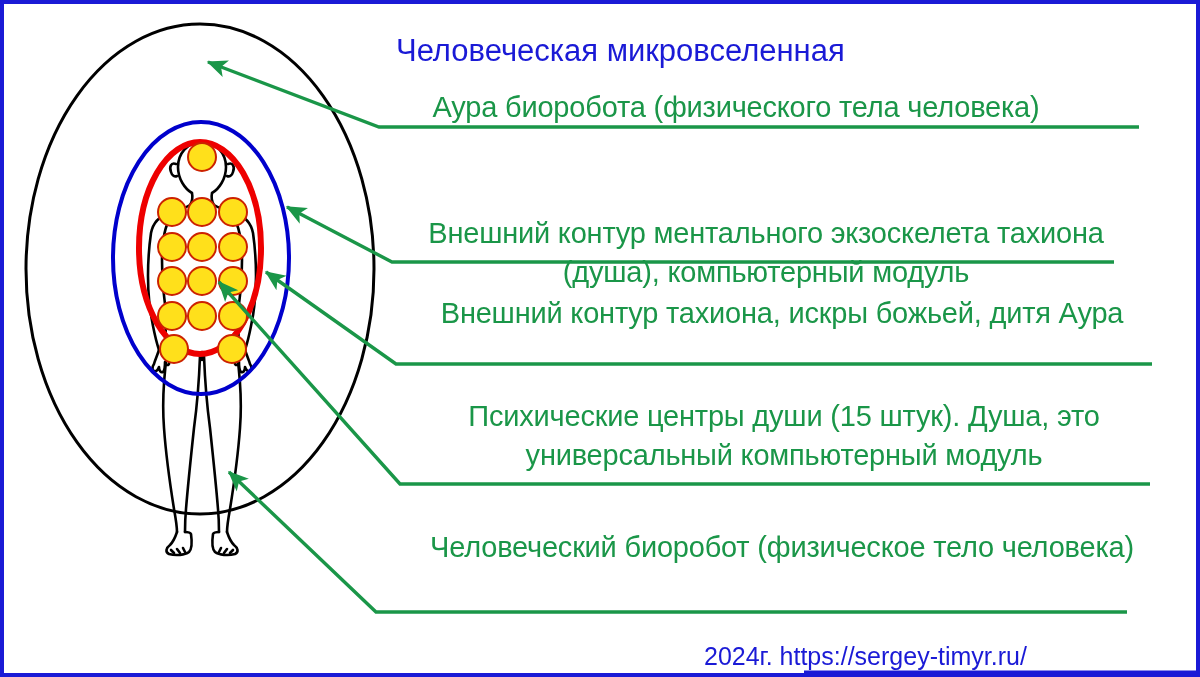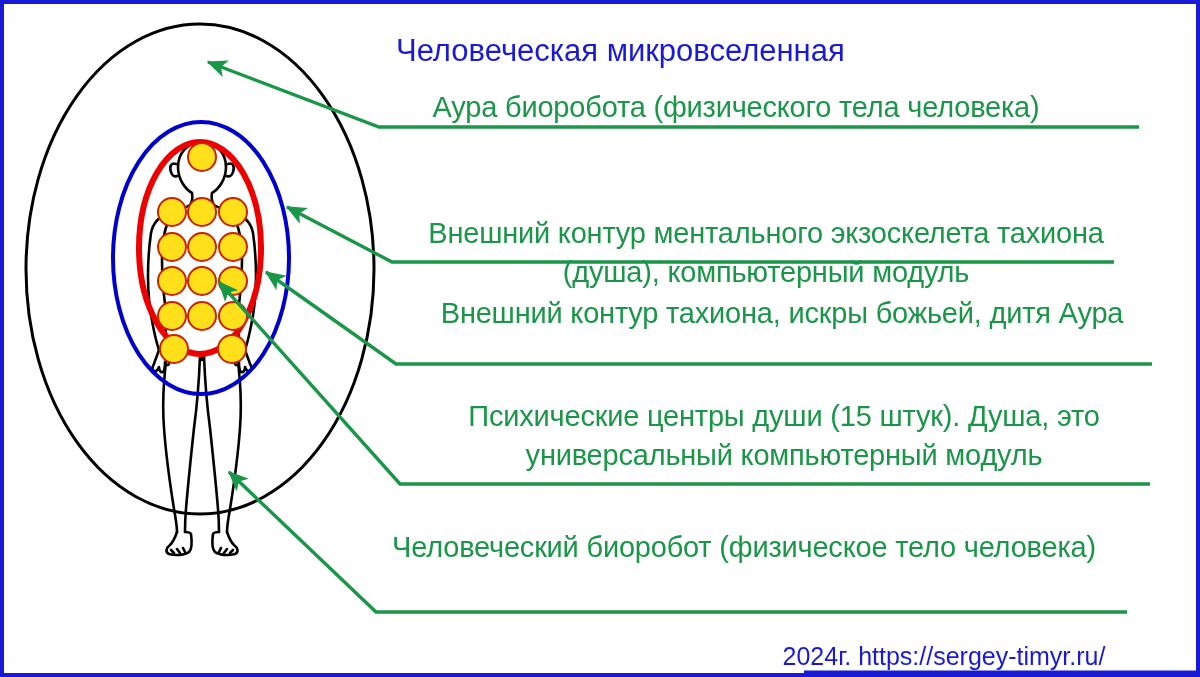--- a/index.html
+++ b/index.html
@@ -49,32 +49,32 @@
     font-size: 31px;
     line-height: 38px;
     letter-spacing: 0px;
     z-index: 5;
   }
   #footer {
     position: absolute;
     left: 700px;
     top: 637px;
     width: 480px;
-    text-align: center;
+    text-align: left;
     color: #1a1ad6;
     font-family: "Liberation Sans", sans-serif;
     font-size: 25px;
     line-height: 30px;
     z-index: 5;
   }
   #a1 { left: 382px; top: 84px;  width: 700px; }
   #a2 { left: 392px; top: 168px; width: 740px; margin-top: 42px; }
   #a3 { left: 398px; top: 290px; width: 760px; }
   #a4 { left: 400px; top: 393px; width: 760px; }
-  #a5 { left: 360px; top: 524px; width: 760px; }
+  #a5 { left: 398px; top: 524px; width: 760px; }
 </style>
 </head>
 <body>
 
 <div id="stage">
 
   <svg id="art" viewBox="0 0 1200 677">
     <defs>
       <marker id="grn-arrow" markerWidth="7" markerHeight="7" refX="5.6" refY="3" orient="auto" markerUnits="strokeWidth">
         <path d="M6,3 L0,5.6 L1.5,3 L0,0.4 Z" fill="#1a9648"></path>

